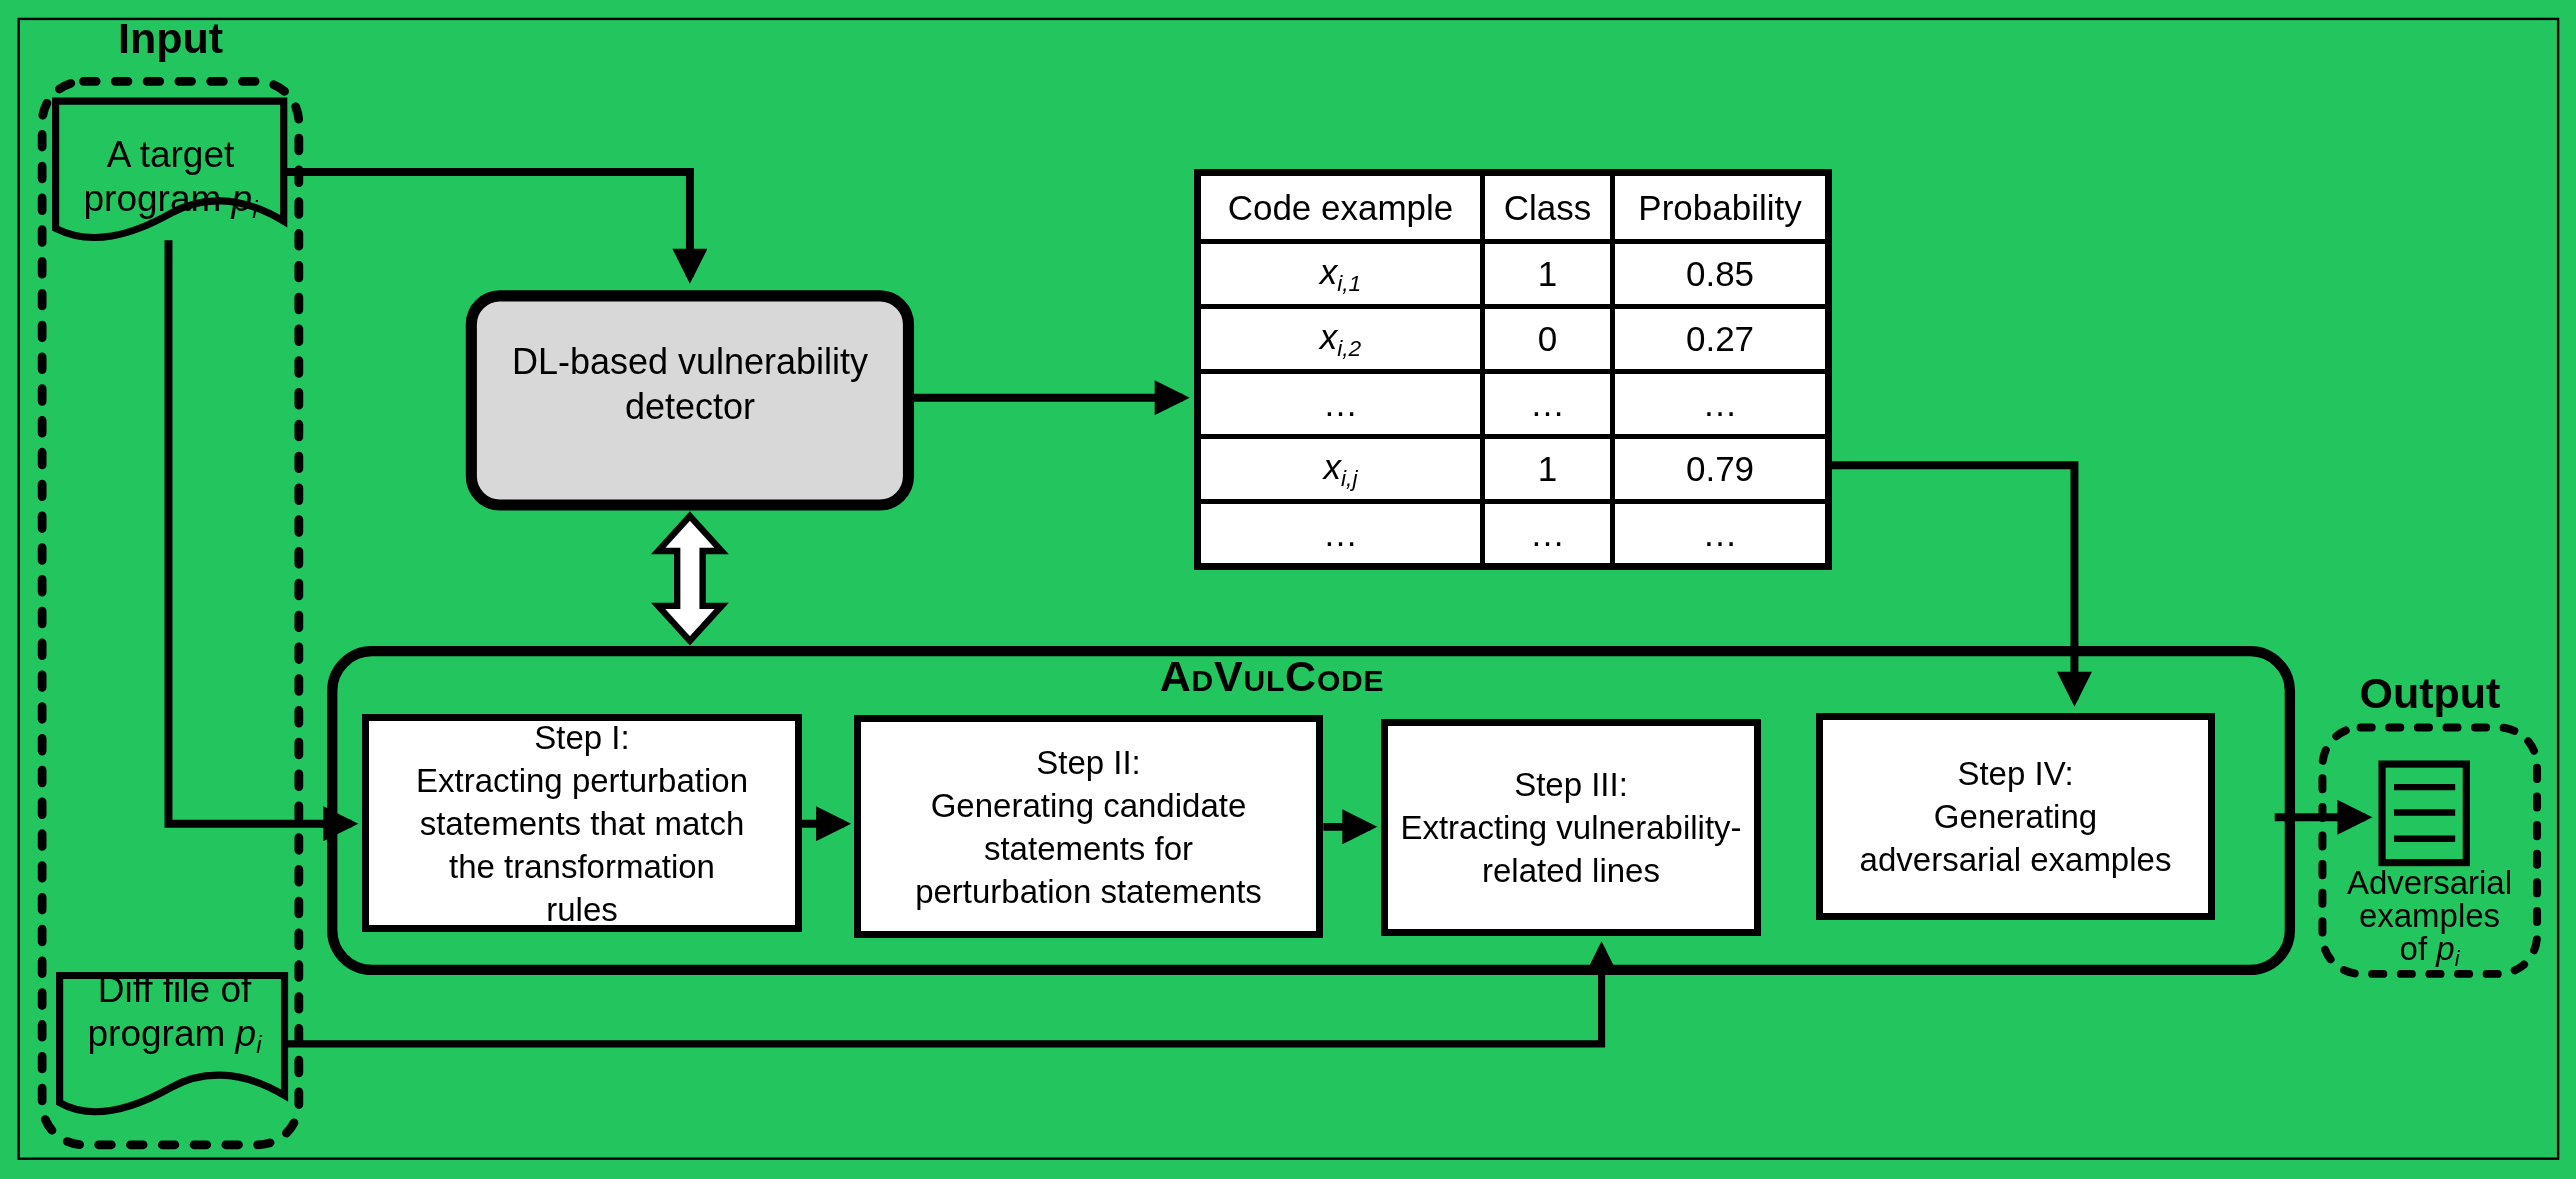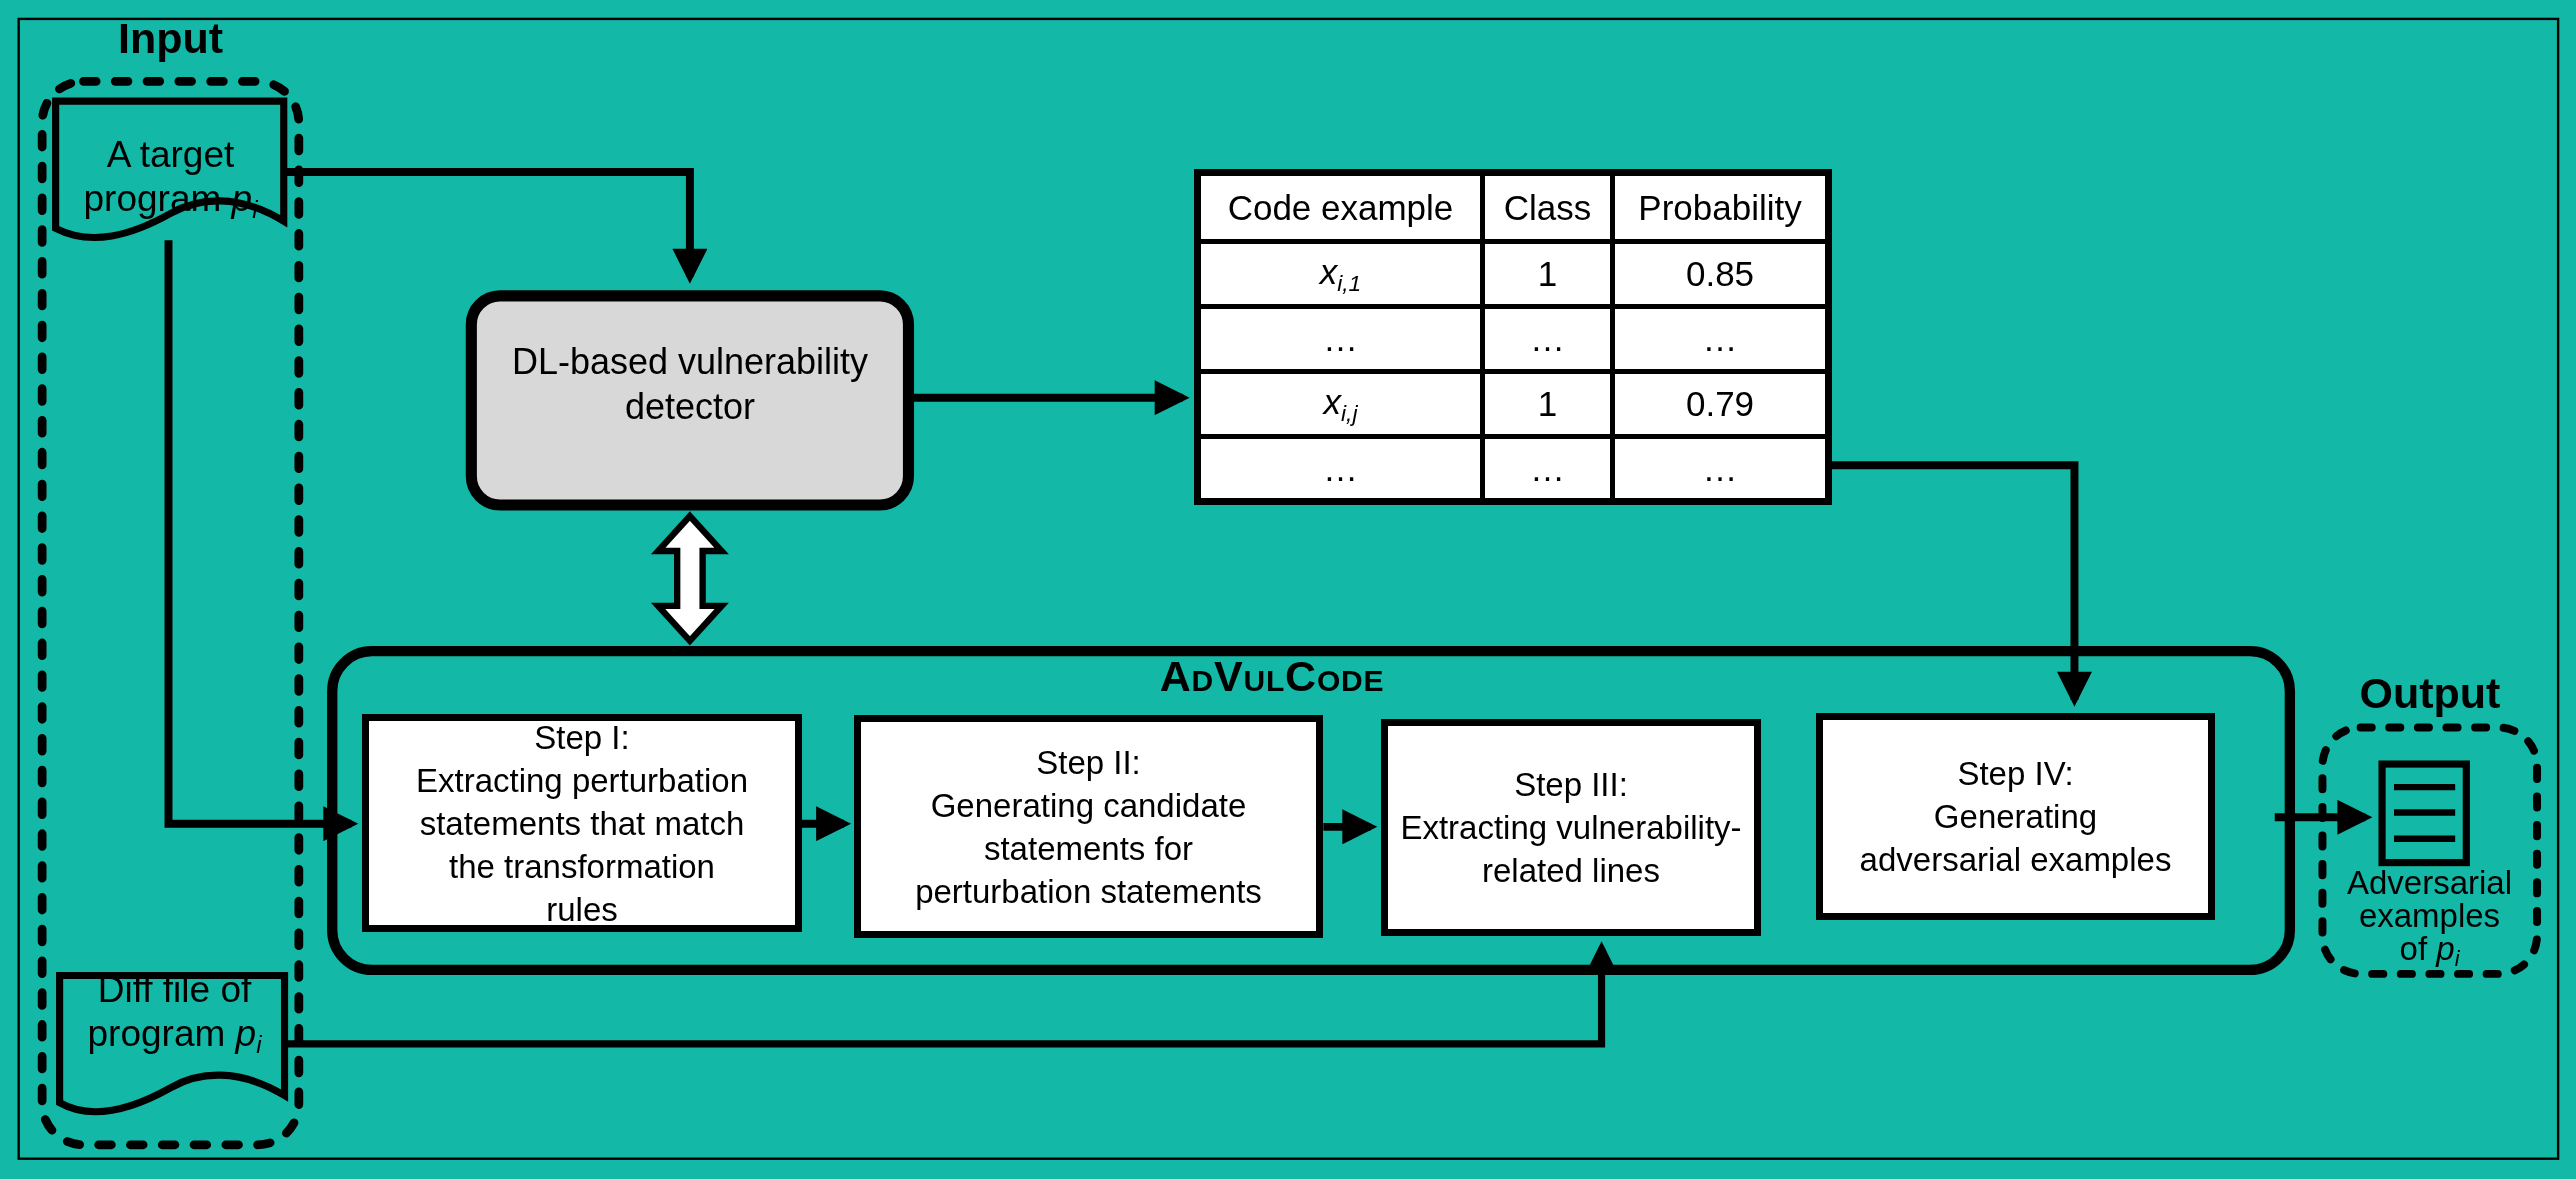--- a/index.html
+++ b/index.html
@@ -1,19 +1,19 @@
 <!DOCTYPE html>
 <html style="font-size:12.7px"><head>
 <meta charset="utf-8">
 <style>
   html,body{margin:0;padding:0;background:#ffffff;}
   .canvas{
     position:relative;
     width:2576px;height:1180px;
-    background:#14b8a6;
+    background:#22c55e;
     font-family:"Liberation Sans", sans-serif;
     color:#000;
     overflow:hidden;
   }
   svg.layer{position:absolute;left:0;top:0;width:2576px;height:1180px;}
   svg .ln{stroke:#000;fill:none;}
   .txt{position:absolute;text-align:center;line-height:1.2;}
   .grouplabel{font-weight:bold;font-size:43px;}
   .doc-text{font-size:37px;line-height:44px;margin-top:12px;}
   .detector-text{
@@ -112,20 +112,25 @@
         <th>Code example</th>
         <th>Class</th>
         <th>Probability</th>
       </tr>
       <tr class="row">
         <td><i>x<sub>i,1</sub></i></td>
         <td>1</td>
         <td>0.85</td>
       </tr>
       <tr class="row">
+        <td><i>x<sub>i,2</sub></i></td>
+        <td>0</td>
+        <td>0.27</td>
+      </tr>
+      <tr class="row">
         <td>…</td>
         <td>…</td>
         <td>…</td>
       </tr>
       <tr class="row">
         <td><i>x<sub>i,j</sub></i></td>
         <td>1</td>
         <td>0.79</td>
       </tr>
       <tr class="row">

